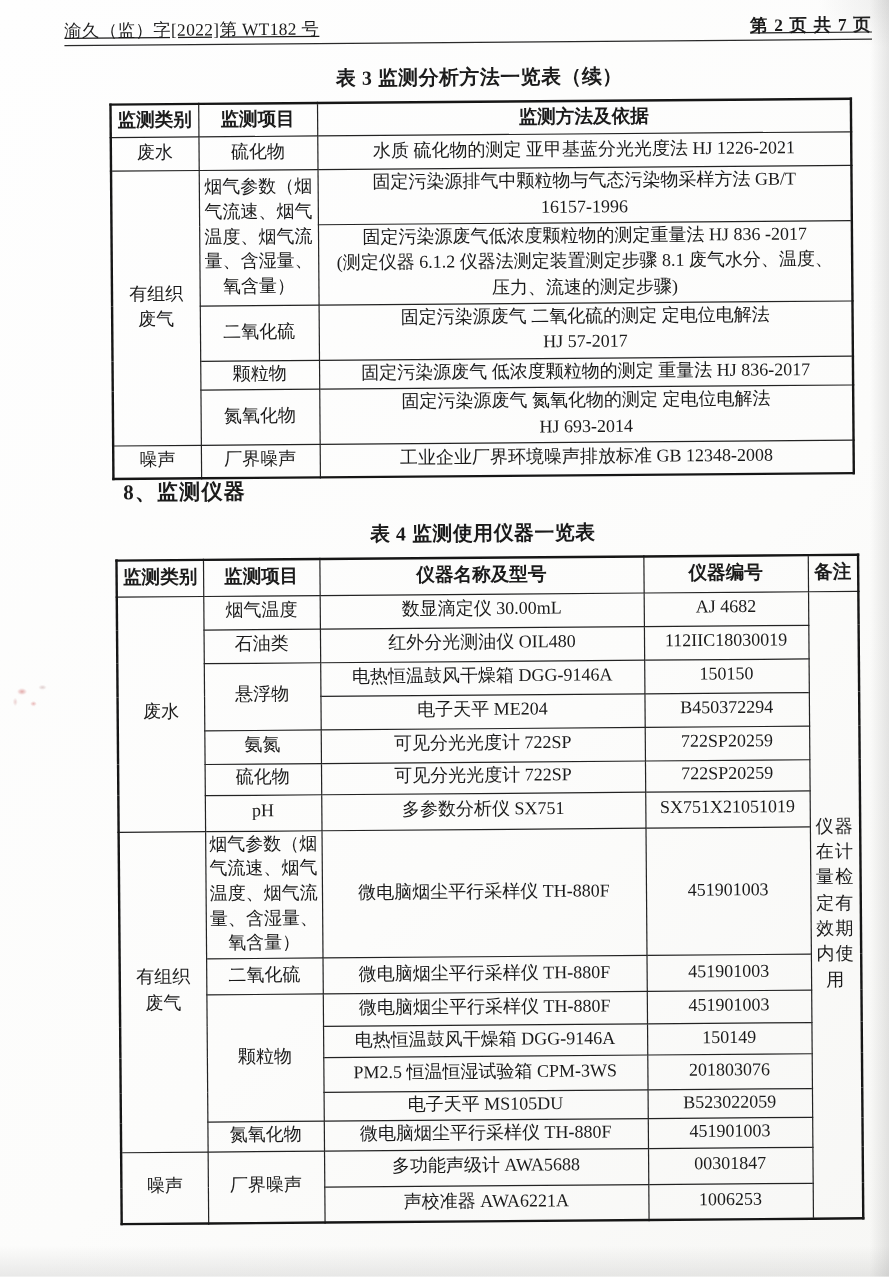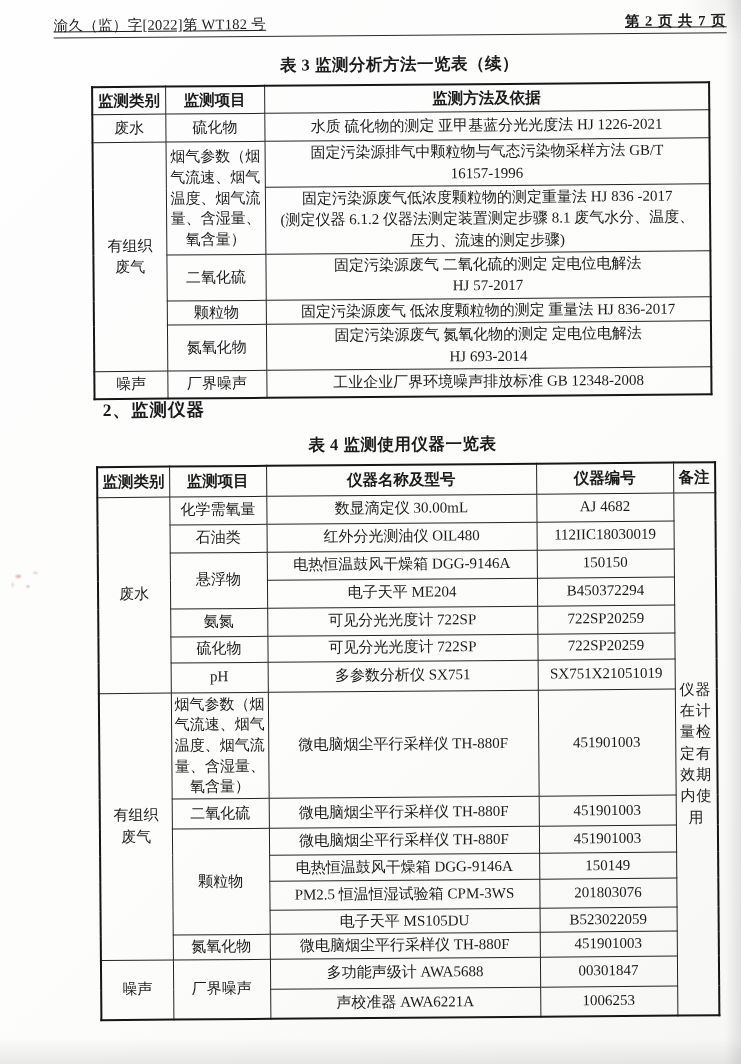--- a/index.html
+++ b/index.html
@@ -145,21 +145,21 @@
 HJ 693-2014</td>
       </tr>
       <tr style="height:27px">
         <td>噪声</td>
         <td>厂界噪声</td>
         <td class="prewrap">工业企业厂界环境噪声排放标准 GB 12348-2008</td>
       </tr>
     </tbody>
       </table>
 
-    <div class="section-heading">2、监测仪器</div>
+    <div class="section-heading">8、监测仪器</div>
 
     <div class="tbl-title t4-title">表 4 监测使用仪器一览表</div>
 
     <table id="table4">
       <colgroup>
           <col style="width:72px">
           <col style="width:97px">
           <col style="width:270px">
           <col style="width:137px">
           <col style="width:42px">
@@ -167,21 +167,21 @@
       <tbody>
           <tr style="height:30px">
         <th>监测类别</th>
         <th>监测项目</th>
         <th>仪器名称及型号</th>
         <th>仪器编号</th>
         <th>备注</th>
       </tr>
       <tr style="height:28px">
         <td rowspan="7">废水</td>
-        <td>化学需氧量</td>
+        <td>烟气温度</td>
         <td>数显滴定仪  30.00mL</td>
         <td>AJ 4682</td>
         <td rowspan="16" class="remark-cell">仪器在计量检定有效期内使用</td>
       </tr>
       <tr style="height:28px">
         <td>石油类</td>
         <td>红外分光测油仪 OIL480</td>
         <td>112IIC18030019</td>
       </tr>
       <tr style="height:28px">

